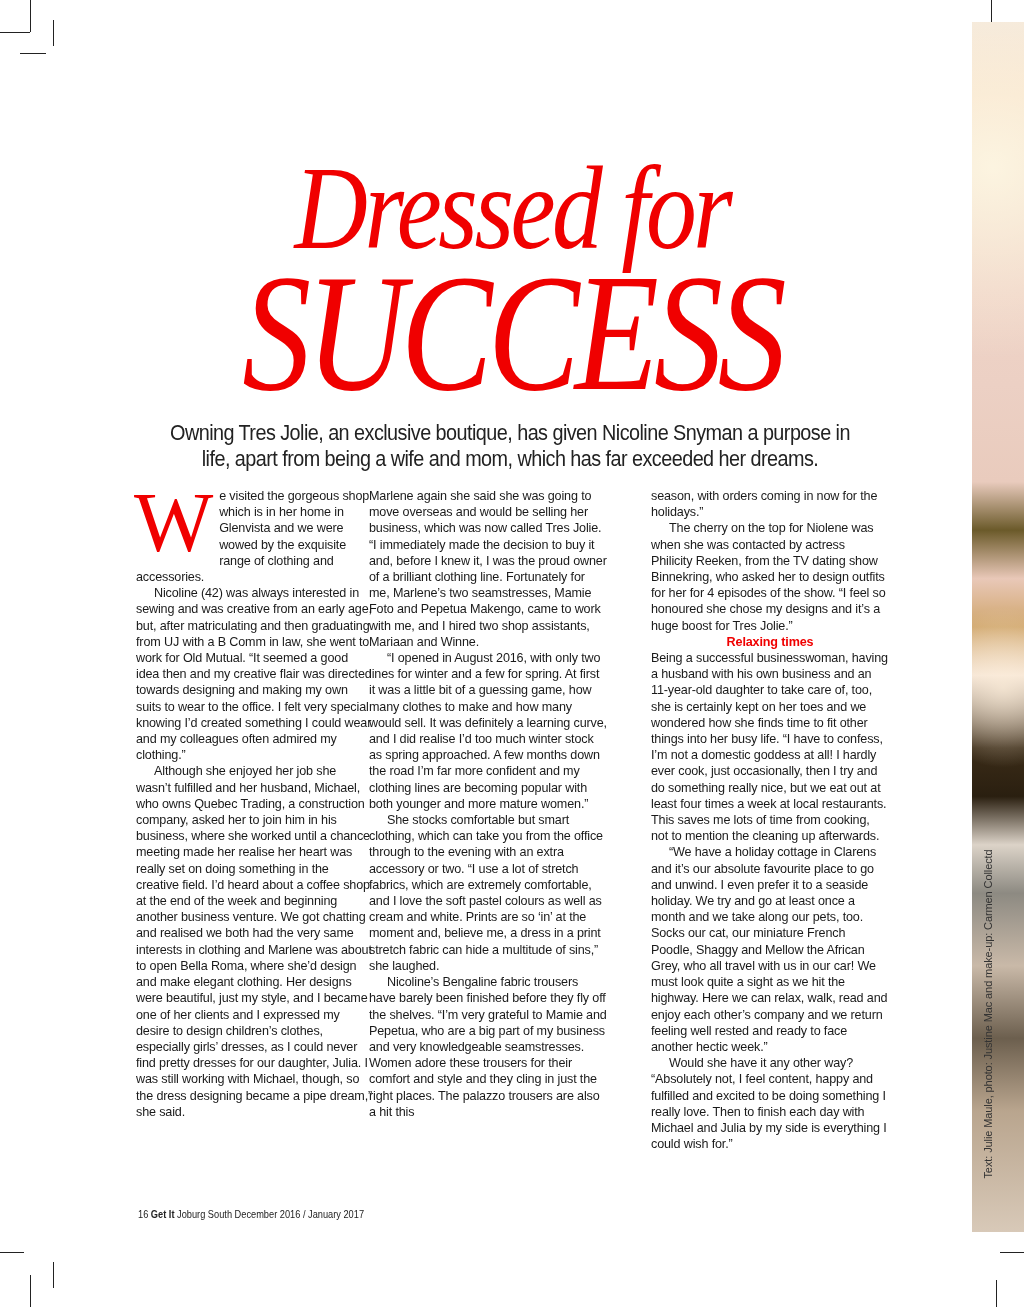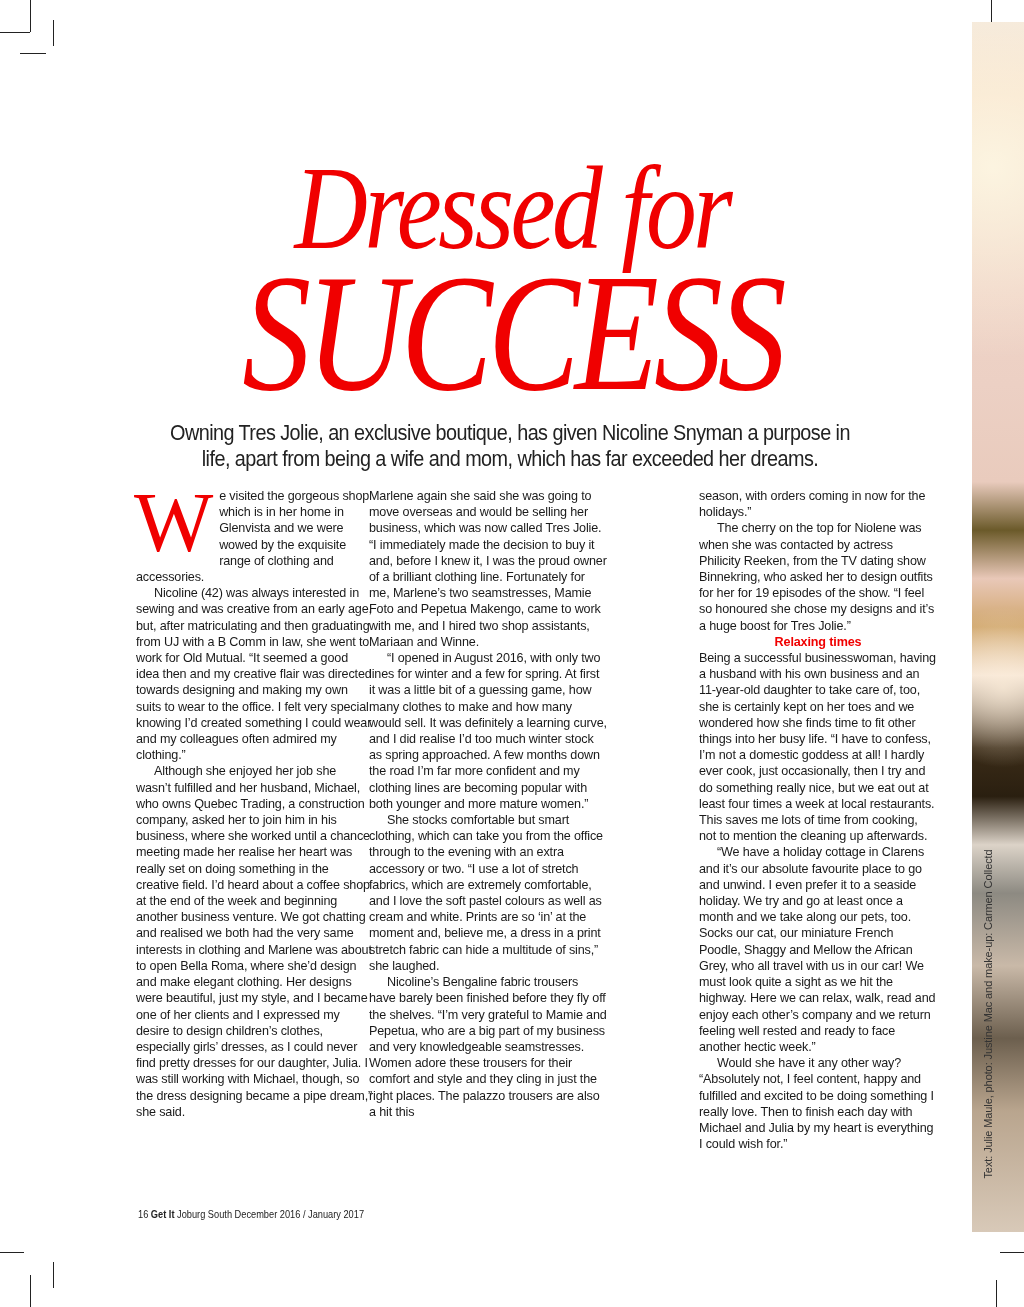--- a/index.html
+++ b/index.html
@@ -7,21 +7,21 @@
   .crop{position:absolute;background:#222;}
   .photo-strip{position:absolute;left:972px;top:22px;width:52px;height:1210px;
     background:linear-gradient(180deg,#f4e7d9 0%,#f6dfc8 6%,#f1dcc9 12%,#efd3c6 22%,#ecd0c4 30%,#e9cbbd 38%,#6b5a2a 42%,#e9c8b8 46%,#cfa56a 50%,#f2e2d4 54%,#3b2c18 60%,#2a1f10 64%,#dcd3c8 68%,#8d8a82 72%,#c9b9a8 78%,#6c5f4e 84%,#b9a58e 90%,#d8c9b8 100%);}
   .photo-strip::after{content:"";position:absolute;inset:0;background:radial-gradient(circle at 40% 12%,rgba(255,250,230,.8),transparent 18%),radial-gradient(circle at 60% 55%,rgba(255,240,220,.7),transparent 12%);}
   .title1{position:absolute;left:0;width:1024px;top:150px;text-align:center;font-family:"Liberation Serif",serif;font-style:italic;color:#f00000;font-size:118px;line-height:118px;letter-spacing:-4px;transform:scaleX(.86);transform-origin:512px 0;}
   .title2{position:absolute;left:0;width:1024px;top:252px;text-align:center;font-family:"Liberation Serif",serif;font-style:italic;color:#f00000;font-size:168px;line-height:160px;letter-spacing:-6px;transform:scaleX(.82);transform-origin:512px 0;}
   .standfirst{position:absolute;left:130px;width:760px;top:420px;text-align:center;font-family:"Liberation Sans Narrow","Liberation Sans",sans-serif;font-size:22px;line-height:26px;color:#222;letter-spacing:-.6px;transform:scaleX(.9);transform-origin:380px 0;}
   .col{position:absolute;top:488px;width:238px;font-size:12.6px;line-height:16.2px;letter-spacing:-.15px;}
   .col p{margin:0;}
   .col p.ind{text-indent:18px;}
-  .col1{left:136px;} .col2{left:369px;} .col3{left:651px;margin-left:48px;}
+  .col1{left:136px;} .col2{left:369px;} .col3{left:651px;}
   .dropcap{float:left;font-family:"Liberation Serif",serif;color:#f00000;font-size:84px;line-height:62px;margin:4px 6px 0 -2px;}
   .subhead{color:#f00000;font-weight:bold;text-align:center;}
   .credit{position:absolute;left:800px;top:1008px;width:376px;transform:rotate(-90deg);transform-origin:center;font-size:11px;letter-spacing:-.1px;color:#333;text-align:center;}
   .folio{position:absolute;left:138px;top:1208px;font-size:10.5px;color:#222;font-family:"Liberation Sans",sans-serif;transform:scaleX(.88);transform-origin:0 0;}
   .folio b{font-weight:bold;}
 </style>
 </head>
 <body>
 
 <div class="crop" style="left:30px;top:0;width:1px;height:32px;"></div>
@@ -50,25 +50,25 @@
 
 <div class="col col2">
   <p>Marlene again she said she was going to move overseas and would be selling her business, which was now called Tres Jolie. “I immediately made the decision to buy it and, before I knew it, I was the proud owner of a brilliant clothing line. Fortunately for me, Marlene’s two seamstresses, Mamie Foto and Pepetua Makengo, came to work with me, and I hired two shop assistants, Mariaan and Winne.</p>
   <p class="ind">“I opened in August 2016, with only two lines for winter and a few for spring. At first it was a little bit of a guessing game, how many clothes to make and how many would sell. It was definitely a learning curve, and I did realise I’d too much winter stock as spring approached. A few months down the road I’m far more confident and my clothing lines are becoming popular with both younger and more mature women.”</p>
   <p class="ind">She stocks comfortable but smart clothing, which can take you from the office through to the evening with an extra accessory or two. “I use a lot of stretch fabrics, which are extremely comfortable, and I love the soft pastel colours as well as cream and white. Prints are so ‘in’ at the moment and, believe me, a dress in a print stretch fabric can hide a multitude of sins,” she laughed.</p>
   <p class="ind">Nicoline’s Bengaline fabric trousers have barely been finished before they fly off the shelves. “I’m very grateful to Mamie and Pepetua, who are a big part of my business and very knowledgeable seamstresses. Women adore these trousers for their comfort and style and they cling in just the right places. The palazzo trousers are also a hit this</p>
 </div>
 
 <div class="col col3">
   <p>season, with orders coming in now for the holidays.”</p>
-  <p class="ind">The cherry on the top for Niolene was when she was contacted by actress Philicity Reeken, from the TV dating show Binnekring, who asked her to design outfits for her for 19 episodes of the show.  “I feel so honoured she chose my designs and it’s a huge boost for Tres Jolie.”</p>
+  <p class="ind">The cherry on the top for Niolene was when she was contacted by actress Philicity Reeken, from the TV dating show Binnekring, who asked her to design outfits for her for 4 episodes of the show.  “I feel so honoured she chose my designs and it’s a huge boost for Tres Jolie.”</p>
   <p class="subhead">Relaxing times</p>
   <p>Being a successful businesswoman, having a husband with his own business and an 11-year-old daughter to take care of, too, she is certainly kept on her toes and we wondered how she finds time to fit other things into her busy life. “I have to confess, I’m not a domestic goddess at all! I hardly ever cook, just occasionally, then I try and do something really nice, but we eat out at least four times a week at local restaurants. This saves me lots of time from cooking, not to mention the cleaning up afterwards.</p>
   <p class="ind">“We have a holiday cottage in Clarens and it’s our absolute favourite place to go and unwind. I even prefer it to a seaside holiday. We try and go at least once a month and we take along our pets, too. Socks our cat, our miniature French Poodle, Shaggy and Mellow the African Grey, who all travel with us in our car! We must look quite a sight as we hit the highway. Here we can relax, walk, read and enjoy each other’s company and we return feeling well rested and ready to face another hectic week.”</p>
-  <p class="ind">Would she have it any other way? “Absolutely not, I feel content, happy and fulfilled and excited to be doing something I really love. Then to finish each day with Michael and Julia by my heart is everything I could wish for.”</p>
+  <p class="ind">Would she have it any other way? “Absolutely not, I feel content, happy and fulfilled and excited to be doing something I really love. Then to finish each day with Michael and Julia by my side is everything I could wish for.”</p>
 </div>
 
 <div class="credit">Text: Julie Maule, photo: Justine Mac and make-up: Carmen Collectd</div>
 
 <div class="folio">
   <span>16</span>
   <b>Get It</b>
   <span>Joburg South December 2016 / January 2017</span>
 </div>
 

